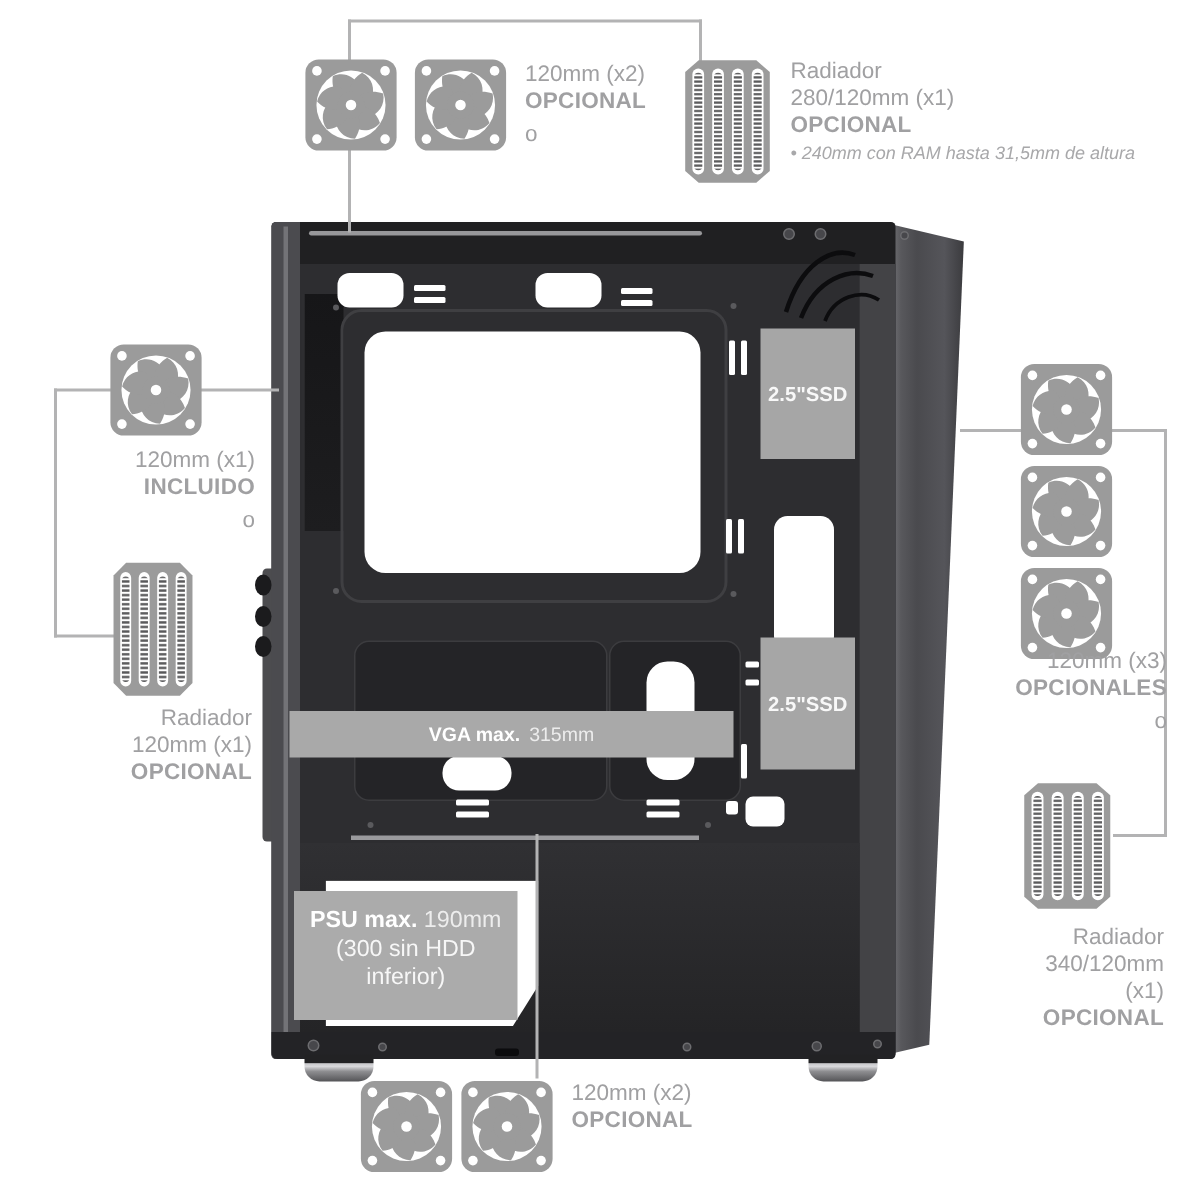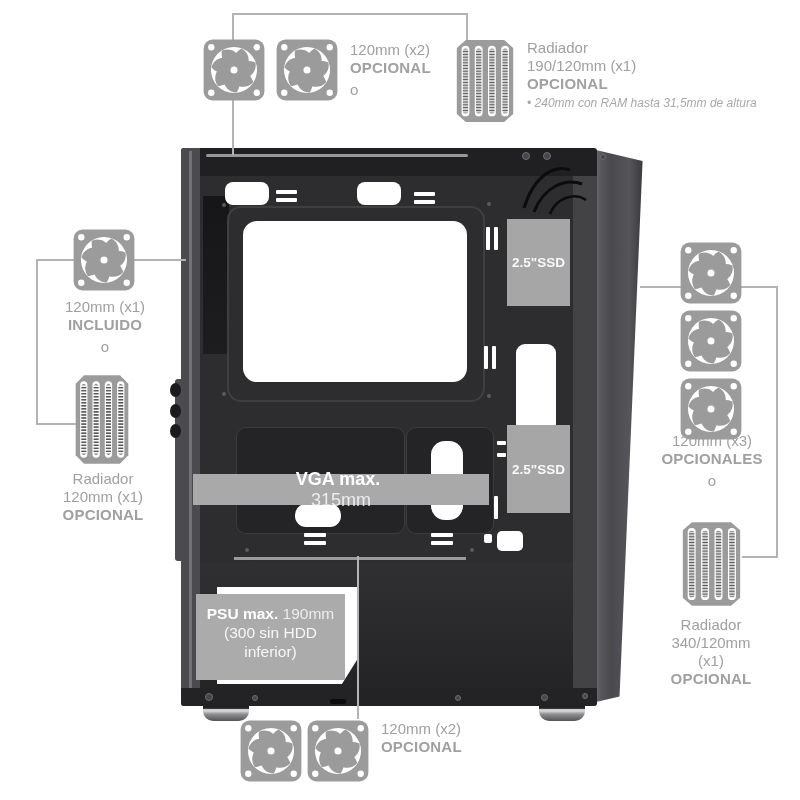--- a/index.html
+++ b/index.html
@@ -6,21 +6,21 @@
   #canvas{position:relative;width:800px;height:800px;background:#fff;overflow:hidden;
           font-family:"Liberation Sans", sans-serif;}
   .abs{position:absolute;}
   
   .cline{position:absolute;background:#b3b3b4;z-index:3;}
   
   .cap{position:absolute;z-index:4;color:#a0a0a2;font-size:15px;line-height:18px;}
   .cap .b{font-weight:bold;letter-spacing:.2px;}
   .cap .note{font-style:italic;font-size:12px;white-space:nowrap;color:#a8a8aa;}
   .cap .or{display:block;margin-top:4px;}
-  .center{text-align:center;}
+  .center{text-align:right;}
   
   .infobox{position:absolute;background:#ababab;color:#fff;z-index:5;text-align:center;}
   .infobox .strong{font-weight:bold;}
   .infobox .soft{color:rgba(255,255,255,.78);}
   .infobox .it{color:rgba(255,255,255,.9);}
   
   .case-part{position:absolute;}
   .white-cut{position:absolute;background:#fff;z-index:2;}
   .vent-h{width:21px;height:4px;background:#fff;border-radius:1px;margin-bottom:4px;}
   .vent-v{width:4px;height:23px;background:#fff;border-radius:1px;margin-right:4px;}
@@ -188,21 +188,21 @@
     <div class="abs" style="left:170px;top:404px;width:11px;height:14px;border-radius:50%;background:#1b1b1d;z-index:2;"></div>
     <div class="abs" style="left:170px;top:424px;width:11px;height:14px;border-radius:50%;background:#1b1b1d;z-index:2;"></div>
   </div>
 
   <div class="infobox" style="left:507px;top:219px;width:63px;height:87px;background:#a6a6a6;display:flex;align-items:center;justify-content:center;font-size:13.5px;font-weight:bold;">
     <span style="color:rgba(255,255,255,.92);">2.5"SSD</span>
   </div>
   <div class="infobox" style="left:507px;top:425px;width:63px;height:88px;background:#a6a6a6;display:flex;align-items:center;justify-content:center;font-size:13.5px;font-weight:bold;">
     <span style="color:rgba(255,255,255,.92);">2.5"SSD</span>
   </div>
-  <div class="infobox" style="left:193px;top:474px;width:296px;height:31px;background:#a9a9a9;display:flex;align-items:center;justify-content:center;font-size:18px;flex-direction:column;">
+  <div class="infobox" style="left:193px;top:474px;width:296px;height:31px;background:#a9a9a9;display:flex;align-items:center;justify-content:center;font-size:13px;">
     <span class="strong" style="margin-right:6px;">VGA max.</span>
     <span class="soft">315mm</span>
   </div>
   <div class="infobox" style="left:196px;top:594px;width:149px;height:86px;font-size:15.5px;line-height:19px;padding-top:10px;box-sizing:border-box;">
     <span class="strong">PSU max.</span>
     <span class="soft">190mm</span><br>
     <span class="it">(300 sin HDD</span><br>
     <span class="it">inferior)</span>
   </div>
 
@@ -215,21 +215,21 @@
   <div class="cap" style="left:350px;top:41px;">
     <span>120mm (x2)</span><br>
     <span class="b">OPCIONAL</span>
     <span class="or">o</span>
   </div>
   <svg class="icon" style="left:455px;top:39px;" width="60" height="84">
       <use href="#rad"></use>
     </svg>
   <div class="cap" style="left:527px;top:39px;">
     <span>Radiador</span><br>
-    <span>190/120mm (x1)</span><br>
+    <span>280/120mm (x1)</span><br>
     <span class="b">OPCIONAL</span><br>
     <span class="note">• 240mm con RAM hasta 31,5mm de altura</span>
   </div>
 
   <svg class="icon" style="left:72px;top:228px;" width="64" height="64">
       <use href="#fan"></use>
     </svg>
   <div class="cap center" style="left:40px;top:298px;width:130px;">
     <span>120mm (x1)</span><br>
     <span class="b">INCLUIDO</span>

